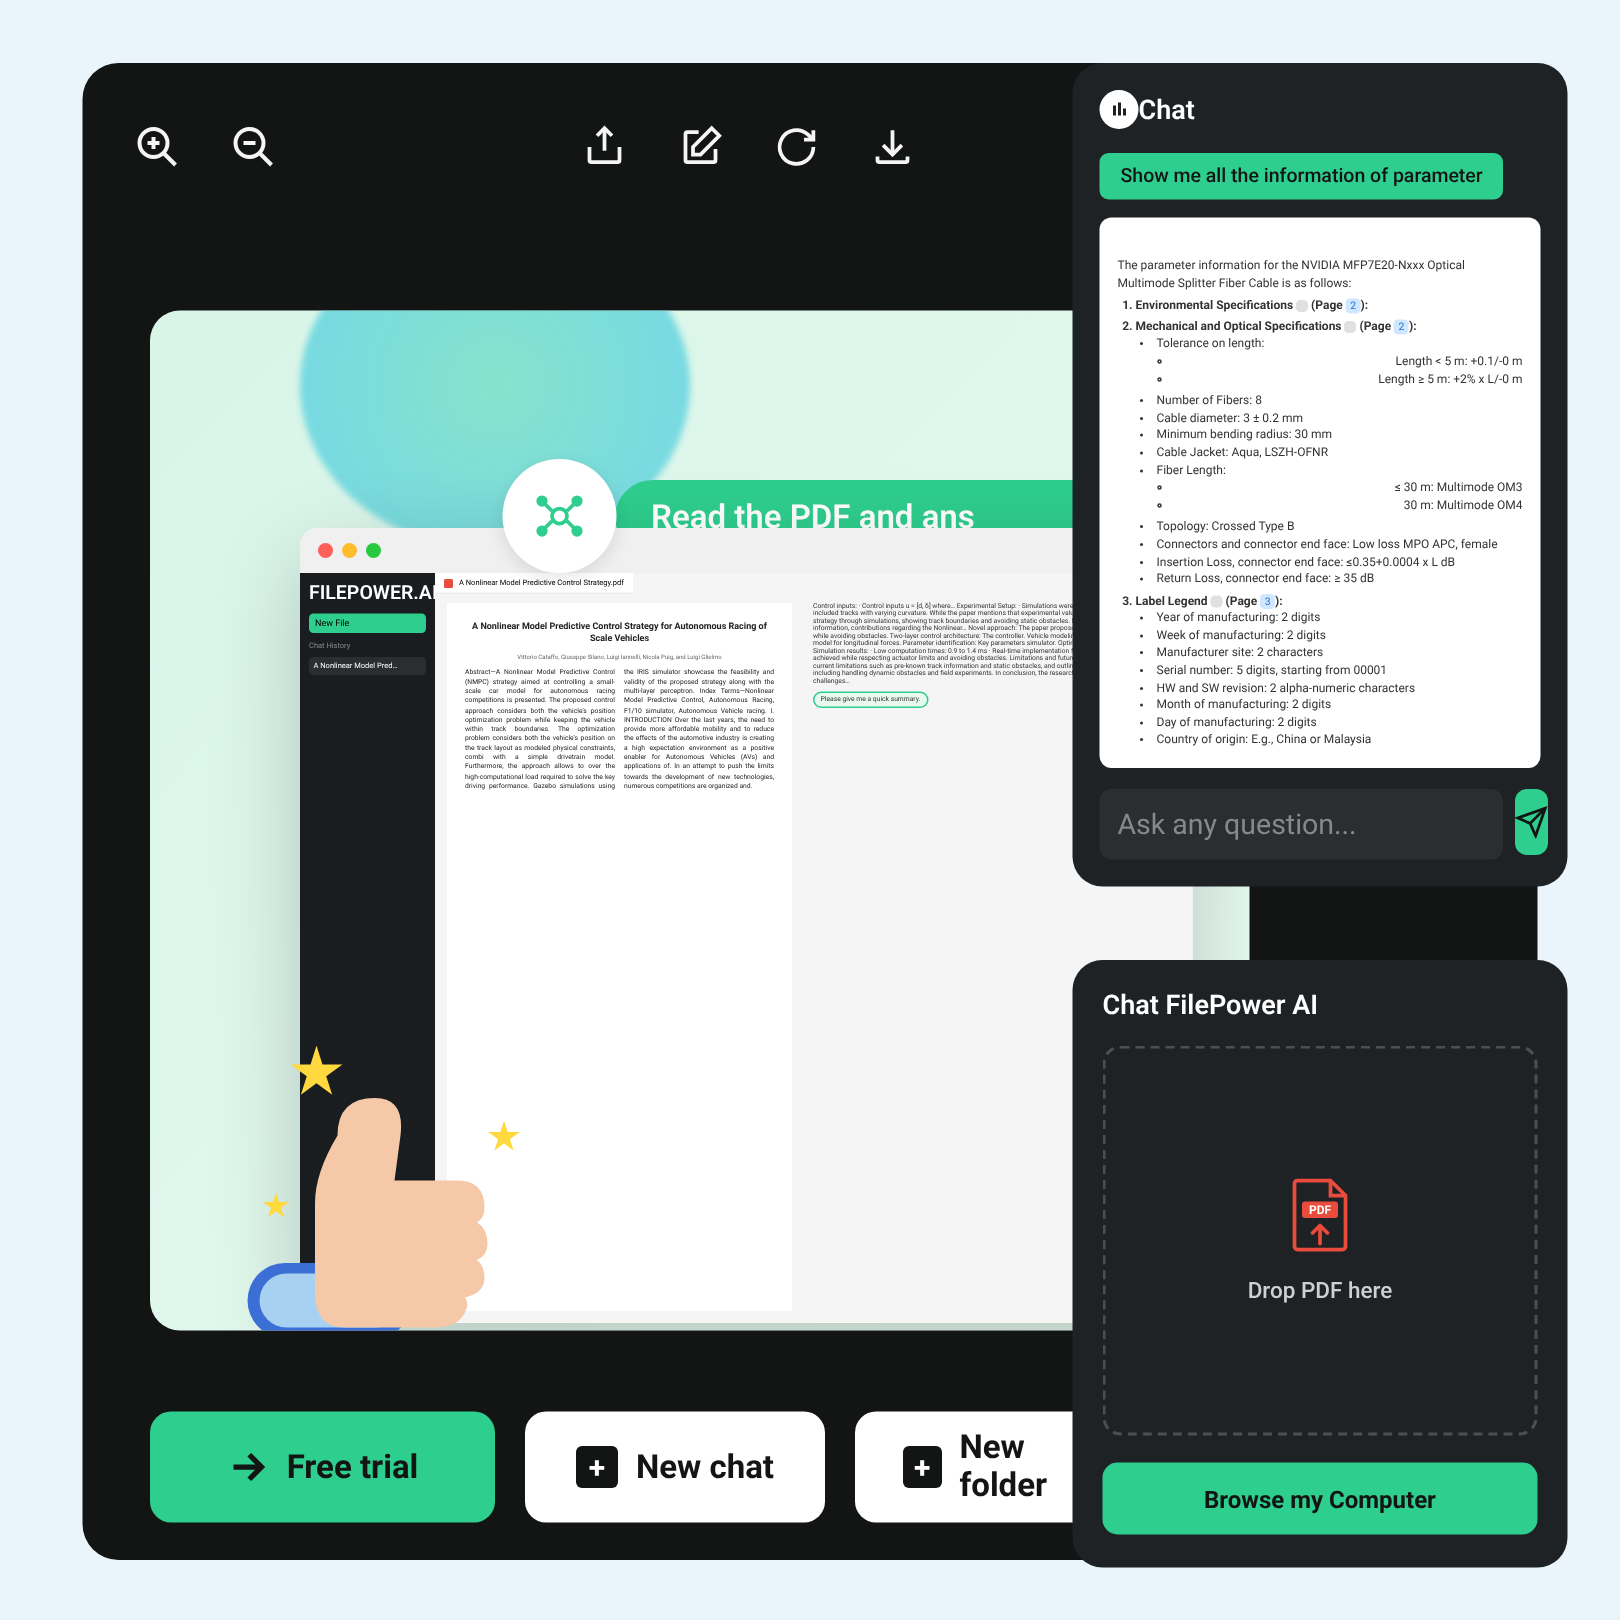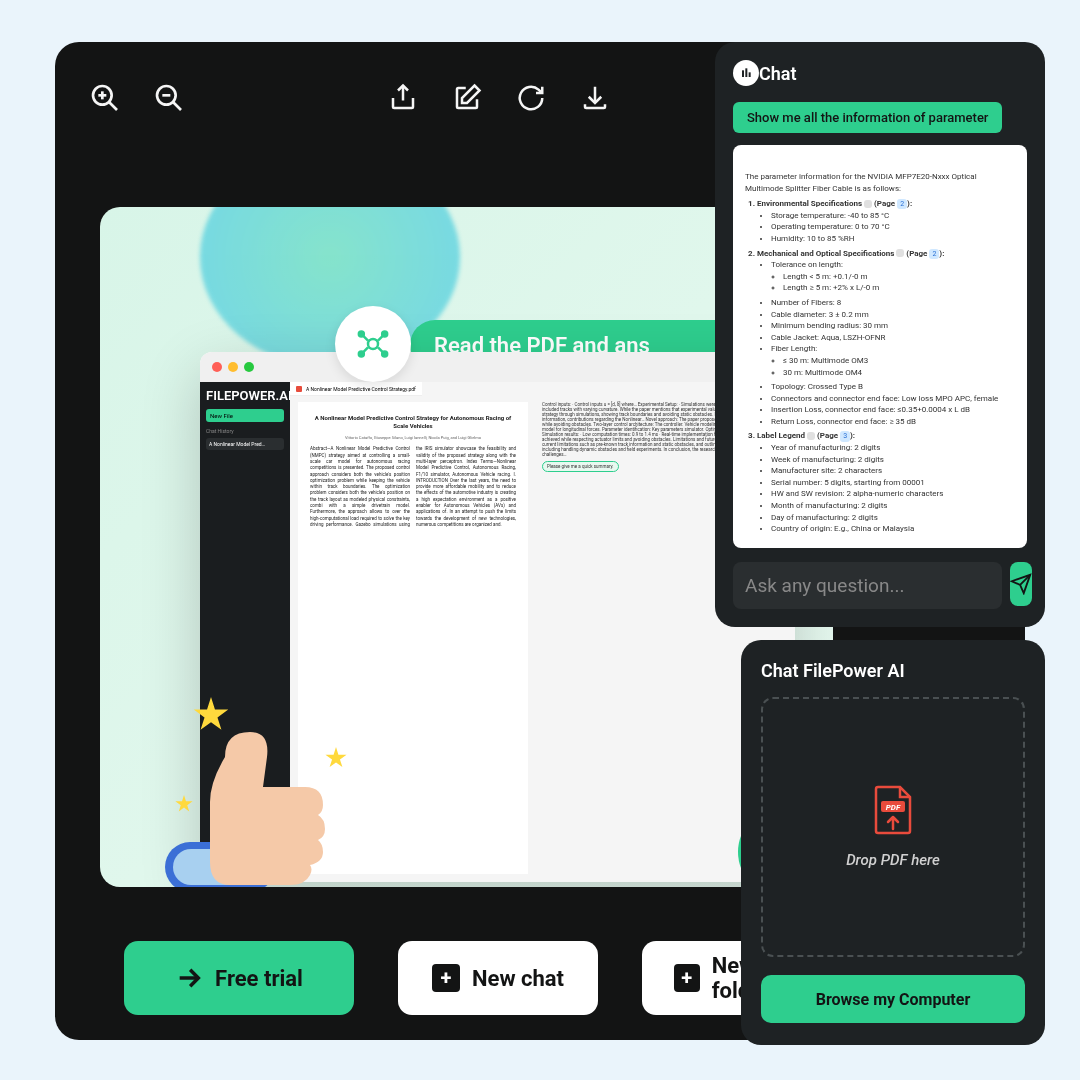--- a/index.html
+++ b/index.html
@@ -36,45 +36,45 @@
 .doc-cols { column-count: 2; column-gap: 6px; text-align: justify; }
 .doc-right { flex: 1; padding: 20px 6px 6px 6px; font-size: 4.5px; color: #333; }
 .summary-pill { background: #e8f9f0; border: 1px solid #2ece8e; border-radius: 8px; padding: 2px 4px; margin: 4px 0; display: inline-block; }
 
 .thumb { position: absolute; left: 55px; top: 470px; width: 210px; height: 230px; z-index: 5; }
 .star { position: absolute; background: #ffd93d; clip-path: polygon(50% 0%, 61% 35%, 98% 35%, 68% 57%, 79% 91%, 50% 70%, 21% 91%, 32% 57%, 2% 35%, 39% 35%); }
 
 .chat-fab { position: absolute; right: 5px; bottom: -10px; width: 90px; height: 90px; background: #2ece8e; border-radius: 50%; display: flex; align-items: center; justify-content: center; z-index: 3; }
 
 .action-row { position: absolute; left: 45px; bottom: 25px; display: flex; gap: 20px; }
-.action-btn { height: 74px; border-radius: 14px; display: flex; align-items: center; justify-content: center; gap: 12px; font-size: 22px; font-weight: 700; padding: 0 32px; cursor: pointer; margin-left: 24px; }
+.action-btn { height: 74px; border-radius: 14px; display: flex; align-items: center; justify-content: center; gap: 12px; font-size: 22px; font-weight: 700; padding: 0 32px; cursor: pointer; }
 .btn-green { background: #2ece8e; color: #131414; width: 230px; }
 .btn-white { background: #fff; color: #131414; width: 200px; }
 .plus-icon { width: 28px; height: 28px; background: #131414; border-radius: 4px; display: flex; align-items: center; justify-content: center; color: #fff; font-size: 20px; }
 
 .chat-panel { position: absolute; right: 35px; top: 42px; width: 330px; background: #1e2224; border-radius: 20px; padding: 18px; z-index: 10; }
 .chat-header { display: flex; align-items: center; color: #fff; font-size: 18px; font-weight: 600; margin-bottom: 16px; }
 .chat-logo { width: 26px; height: 26px; background: #fff; border-radius: 50%; display: flex; align-items: center; justify-content: center; }
 .prompt-pill { background: #2ece8e; color: #131414; padding: 8px 14px; border-radius: 6px; font-size: 13px; font-weight: 500; margin-bottom: 12px; display: inline-block; }
 .response-box { background: #fff; border-radius: 8px; padding: 10px 12px; font-size: 8px; color: #333; line-height: 1.45; max-height: 410px; overflow: hidden; }
 .response-box .intro { margin-bottom: 4px; margin-top: 16px; }
 .response-box ol { margin-left: 12px; }
 .response-box ol > li { font-weight: bold; margin-bottom: 2px; }
 .response-box ul { margin-left: 14px; font-weight: normal; margin-bottom: 3px; list-style: disc; }
-.response-box ul ul { list-style: circle; margin-left: 12px; }
+.response-box ul ul { list-style: circle; margin-left: 12px; text-align: right; }
 .page-badge { display: inline-block; background: #d0e8ff; color: #2970d6; border-radius: 3px; padding: 0 3px; font-size: 7px; font-weight: normal; }
 .link-badge { display: inline-block; background: #e0e0e0; border-radius: 3px; width: 8px; height: 8px; vertical-align: middle; }
 .chat-input-row { display: flex; gap: 8px; margin-top: 14px; }
 .chat-input { flex: 1; background: #2a2e30; border: none; border-radius: 8px; padding: 12px; color: #fff; font-size: 19px; }
 .chat-input::placeholder { color: #888; }
 .send-btn { width: 44px; height: 44px; background: #2ece8e; border-radius: 8px; display: flex; align-items: center; justify-content: center; cursor: pointer; }
 
-.upload-panel { position: absolute; right: 35px; top: 640px; width: 304px; height: 405px; background: #1e2224; border-radius: 20px; padding: 20px; z-index: 10; }
+.upload-panel { position: absolute; right: 35px; top: 640px; width: 330px; height: 405px; background: #1e2224; border-radius: 20px; padding: 20px; z-index: 10; }
 .upload-title { color: #fff; font-size: 18px; font-weight: 600; margin-bottom: 16px; }
-.drop-zone { border: 2px dashed #4a5052; border-radius: 12px; height: 260px; display: flex; flex-direction: column; align-items: center; justify-content: center; gap: 16px; font-style: italic; }
+.drop-zone { border: 2px dashed #4a5052; border-radius: 12px; height: 260px; display: flex; flex-direction: column; align-items: center; justify-content: center; gap: 16px; }
 .pdf-icon-lg { position: relative; width: 42px; height: 50px; }
 .drop-text { color: #d0d0d0; font-size: 15px; font-weight: 500; }
 .browse-btn { margin-top: 18px; width: 100%; height: 48px; background: #2ece8e; border-radius: 10px; display: flex; align-items: center; justify-content: center; color: #131414; font-size: 16px; font-weight: 700; cursor: pointer; }
 </style>
 </head>
 <body>
 
 <div class="container">
 
   <div class="toolbar">
@@ -218,25 +218,21 @@
           <rect x="11" y="5" width="3" height="13"></rect>
           <rect x="16" y="11" width="3" height="7"></rect>
         </svg>
     </div>
     <span>Chat</span>
   </div>
   <div class="prompt-pill">Show me all the information of parameter</div>
   <div class="response-box">
     <div class="intro">The parameter information for the NVIDIA MFP7E20-Nxxx Optical Multimode Splitter Fiber Cable is as follows:</div>
     <ol id="sections-list">
-        <li>Environmental Specifications <span class="link-badge"></span> (Page <span class="page-badge">2</span>):<ul>
-            <li>Storage temperature: -40 to 85 °C</li>
-            <li>Operating temperature: 0 to 70 °C</li>
-            <li>Humidity: 10 to 85 %RH</li>
-          </ul></li>
+        <li>Environmental Specifications <span class="link-badge"></span> (Page <span class="page-badge">2</span>):</li>
         <li>Mechanical and Optical Specifications <span class="link-badge"></span> (Page <span class="page-badge">2</span>):<ul>
             <li>Tolerance on length:<ul>
                 <li>Length &lt; 5 m: +0.1/-0 m</li>
                 <li>Length ≥ 5 m: +2% x L/-0 m</li>
               </ul></li>
             <li>Number of Fibers: 8</li>
             <li>Cable diameter: 3 ± 0.2 mm</li>
             <li>Minimum bending radius: 30 mm</li>
             <li>Cable Jacket: Aqua, LSZH-OFNR</li>
             <li>Fiber Length:<ul>

